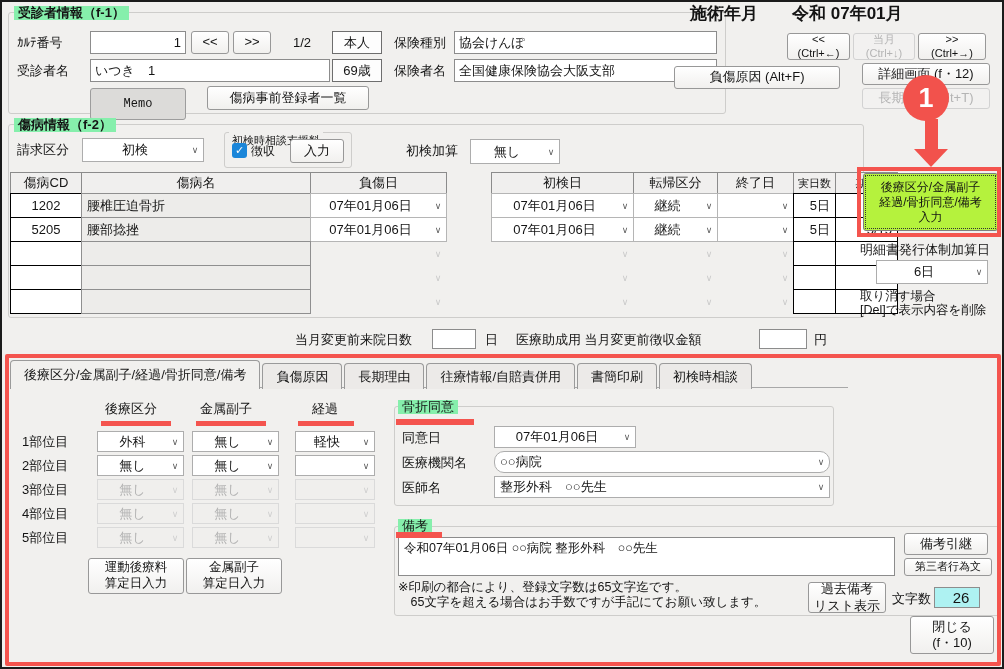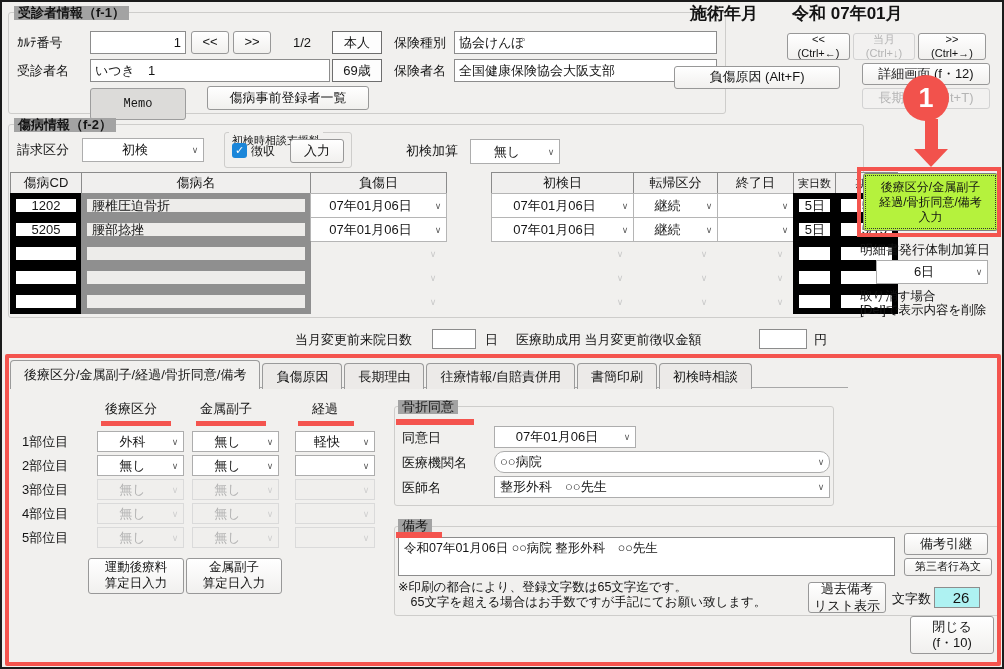--- a/index.html
+++ b/index.html
@@ -2,21 +2,21 @@
 <html><head>
 <meta charset="utf-8">
 <style>
   html,body{margin:0;padding:0;background:#cfcfcf;}
   body{font-family:"Liberation Sans","DejaVu Sans",sans-serif;}
   .win{position:relative;width:1004px;height:669px;background:#f1f0ee;border:2px solid #1b1b1b;
        box-sizing:border-box;overflow:hidden;font-size:13px;color:#141414;}
   .abs{position:absolute;}
   .pre{white-space:pre-line;}
   .groupbox{position:absolute;border:1px solid #cecdcb;border-radius:3px;box-sizing:border-box;}
-  .grouplabel{position:absolute;background:#a3a3a3;padding:0 4px;font-weight:bold;font-size:13px;line-height:14px;}
+  .grouplabel{position:absolute;background:#86efac;padding:0 4px;font-weight:bold;font-size:13px;line-height:14px;}
   .minilabel{position:absolute;background:#f1f0ee;padding:8px 3px;font-size:11px;line-height:12px;}
   .lbl{position:absolute;line-height:16px;}
   .inp{position:absolute;background:#ffffff;border:1px solid #8c8c8c;box-sizing:border-box;
        display:flex;align-items:center;padding:0 4px;}
   .inp.right{justify-content:flex-end;}
   .box{position:absolute;background:#fdfdfd;border:1px solid #6e6e6e;box-sizing:border-box;
        display:flex;align-items:center;justify-content:center;}
   .btn{position:absolute;background:linear-gradient(#ffffff,#f1f0ee);border:1px solid #989898;
        border-radius:3px;box-sizing:border-box;display:flex;align-items:center;justify-content:center;
        text-align:center;cursor:pointer;line-height:1.25;}
@@ -30,21 +30,21 @@
   .chev::after{content:"\2228";}
   .dd.disabled{background:#f0efed;border-color:#dadada;color:#b2b2b2;cursor:default;}
   .dd.disabled .chev{color:#cfcfcf;}
   
   .table{position:absolute;left:8px;top:170px;}
   .trow{display:flex;height:25px;margin-top:-1px;}
   .trow.thead{height:22px;margin-top:0;}
   .trow > *+*{margin-left:-1px;}
   .th{background:#f0efee;border:1px solid #8b8b8b;display:flex;align-items:center;justify-content:center;box-sizing:border-box;}
   .th.small{font-size:11px;}
-  .td{border:6px solid #000000;background:#fff;display:flex;align-items:center;box-sizing:border-box;}
+  .td{border:1px solid #000000;background:#fff;display:flex;align-items:center;box-sizing:border-box;}
   .c0{width:72px;}.c1{width:230px;}.c2{width:137px;}.c3{width:143px;margin-left:44px;}.c4{width:85px;}.c5{width:77px;}.c6{width:43px;}.c7{width:63px;}
   .td.cdc{justify-content:center;}
   .td.namec{background:#edecea;border-color:#8f8f8f;padding:0 5px;}
   .td.tdd{border:1px solid #b5b5b5;}
   .td.tdd .val{flex:1;text-align:center;}
   .td.ghost{border-color:transparent;background:transparent;justify-content:flex-end;}
   .td.ghost .chev{color:#c9c9c9;}
   .td.numc{justify-content:flex-end;padding-right:5px;}
   
   .tabs{position:absolute;left:8px;top:358px;display:flex;align-items:flex-end;z-index:2;}

